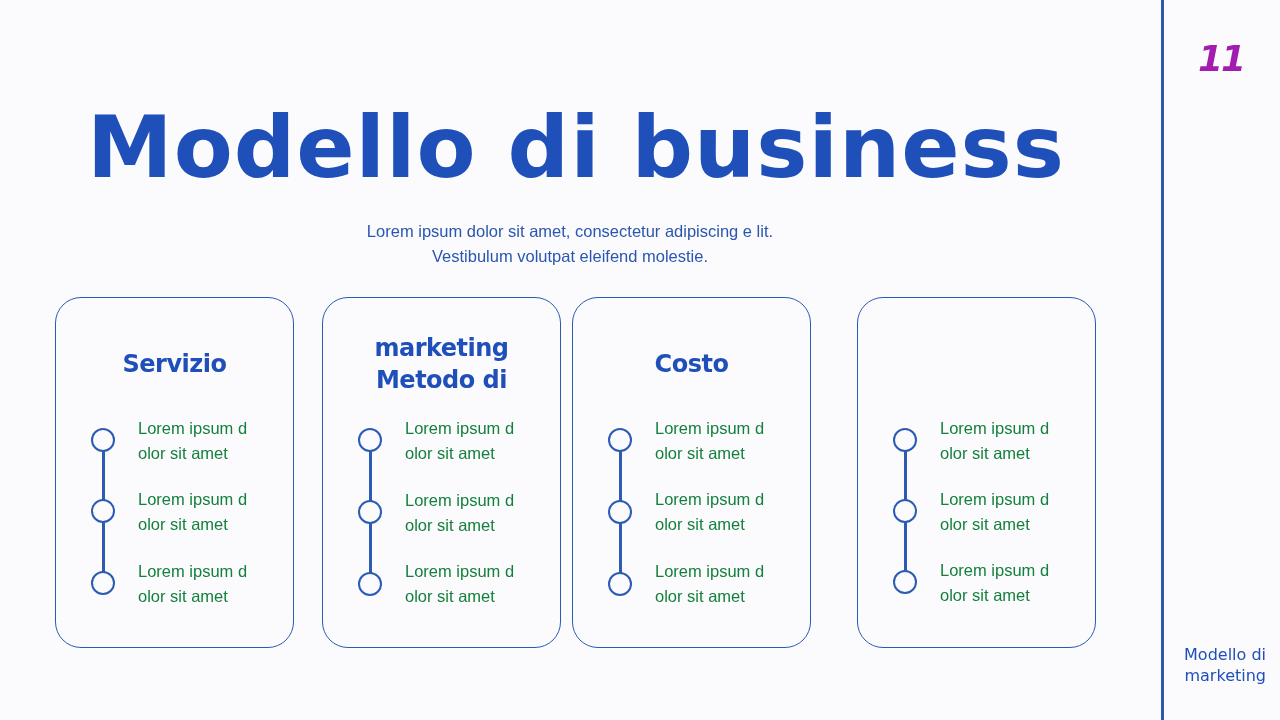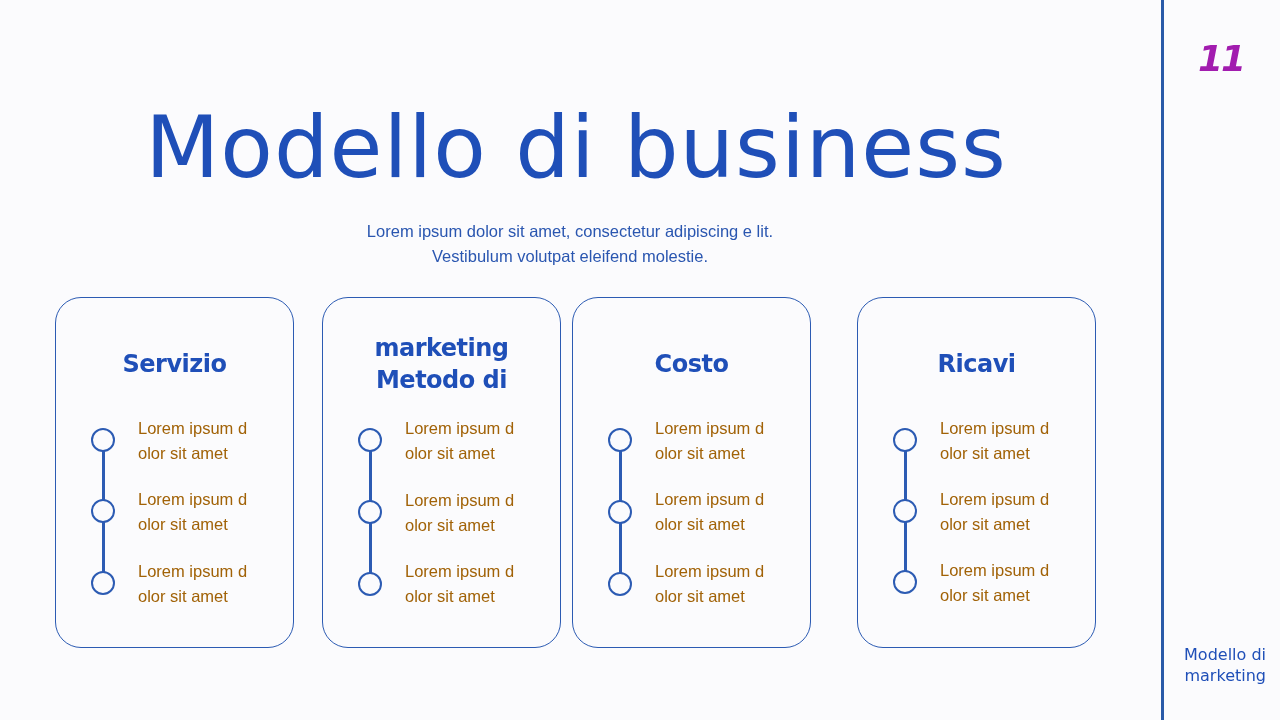--- a/index.html
+++ b/index.html
@@ -25,21 +25,21 @@
       position: absolute; right: 14px; top: 644px; width: 110px;
       text-align: right;
       font-family: "DejaVu Sans", sans-serif;
       font-size: 16px; line-height: 21px;
       color: #1f4fb8;
     }
     .title {
       position: absolute; left: 0; top: 92px; width: 1152px;
       text-align: center;
       font-family: "DejaVu Sans", sans-serif;
-      font-weight: normal;
+      font-weight: bold;
       font-size: 86px; line-height: 110px;
       color: #1f4fb8; letter-spacing: 1px;
       margin: 0;
     }
     .subtitle {
       position: absolute; left: 344px; top: 219px; width: 452px;
       text-align: center;
       font-size: 16.5px; line-height: 25px;
       color: #2a56b0;
       margin: 0;
@@ -66,21 +66,21 @@
       position: absolute; left: 11px; top: 12px; width: 2.5px; height: 142px;
       background: #2c5bb3;
     }
     .timeline .node {
       position: absolute; left: 0; width: 20px; height: 20px;
       border: 2px solid #2c5bb3; border-radius: 50%;
       background: #fbfbfd;
     }
     .item {
       position: absolute; left: 82px; width: 140px;
-      font-size: 16.5px; line-height: 25px; color: #a16207;
+      font-size: 16.5px; line-height: 25px; color: #15803d;
     }
   </style>
 </head>
 <body>
 
 <div class="sidebar-line"></div>
 <div class="page-number">11</div>
 <div class="side-caption">
   <div>Modello di</div>
   <div>marketing</div>
@@ -155,21 +155,20 @@
     <div>Lorem ipsum d</div>
     <div>olor sit amet</div>
   </div>
   <div class="item" style="top:261px;">
     <div>Lorem ipsum d</div>
     <div>olor sit amet</div>
   </div>
 </div>
 
 <div class="card" style="left:857px;">
-  <h2 class="card-title" style="top:50px;">Ricavi</h2>
   <div class="timeline">
     <div class="rail"></div>
     <div class="node" style="top:0px;"></div>
     <div class="node" style="top:71px;"></div>
     <div class="node" style="top:142px;"></div>
   </div>
   <div class="item" style="top:118px;">
     <div>Lorem ipsum d</div>
     <div>olor sit amet</div>
   </div>

